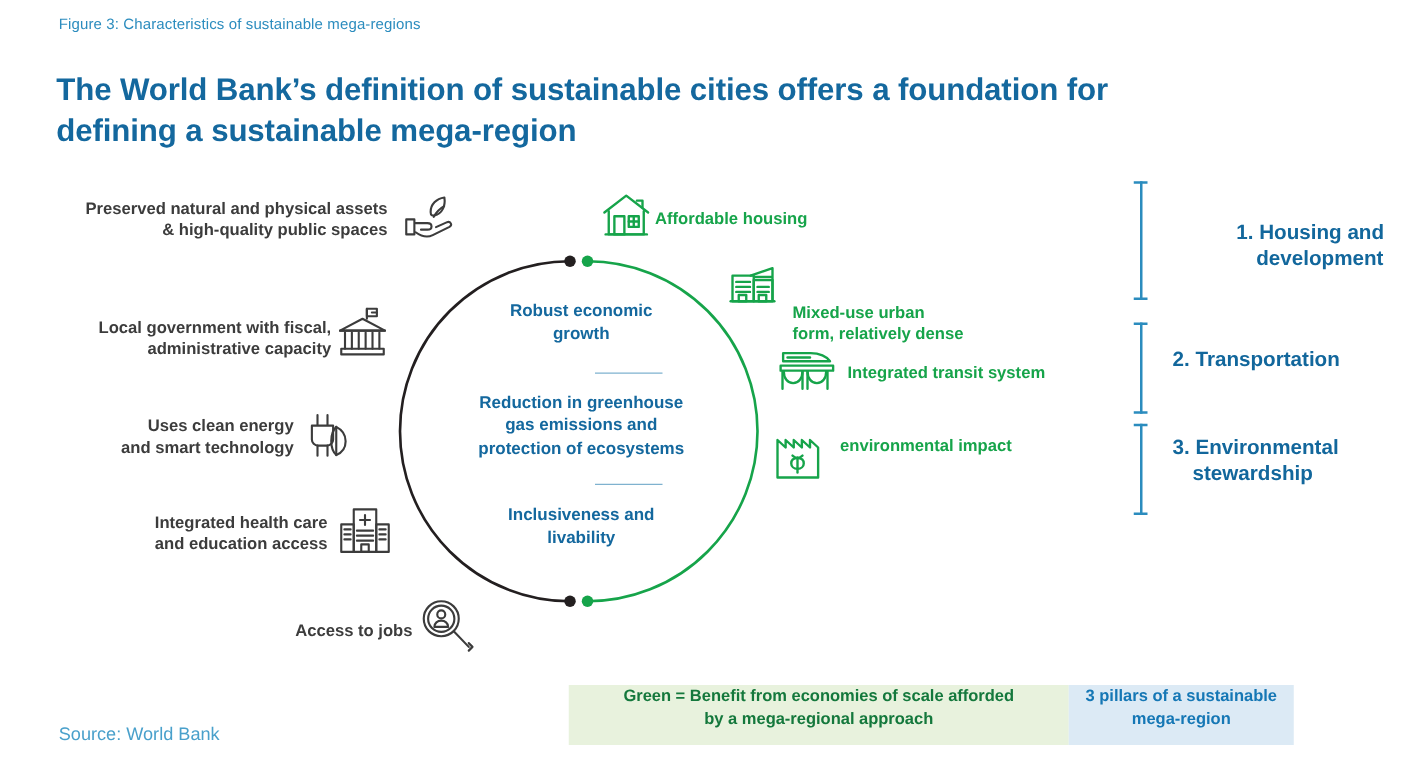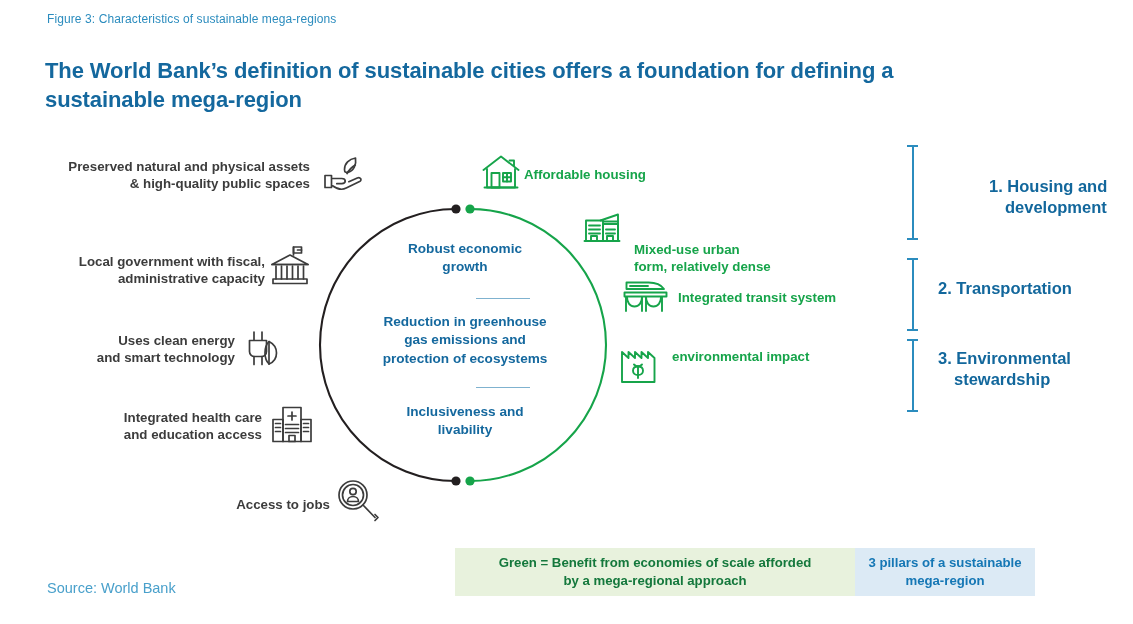--- a/index.html
+++ b/index.html
@@ -13,21 +13,21 @@
   }
   .stage{position:absolute;inset:0;}
 
   
   #figure-label{
     position:absolute;left:47px;top:12px;
     font-size:12px;font-weight:400;color:#2b8cbe;letter-spacing:.1px;
   }
   #headline{
     position:absolute;left:45px;top:56px;width:880px;
-    font-size:22px;font-weight:700;color:#14689e;line-height:1.32;
+    font-size:25px;font-weight:700;color:#14689e;line-height:1.32;
     letter-spacing:-.1px;
   }
 
   
   .lbl{position:absolute;font-weight:700;line-height:1.3;}
   .left-lbl{color:#3c3c3c;font-size:13.3px;text-align:right;}
   .right-lbl{color:#16a44a;font-size:13.3px;text-align:left;}
   .pillar-lbl{color:#12679c;font-size:16.5px;font-weight:700;line-height:1.28;}
 
   
@@ -47,21 +47,21 @@
   
   .bracket{position:absolute;width:11px;}
   .bracket .stem{position:absolute;left:5px;top:0;bottom:0;width:1.7px;background:#2b8cbe;}
   .bracket .cap{position:absolute;left:0;width:11px;height:1.7px;background:#2b8cbe;}
   .bracket .cap.top{top:0;}
   .bracket .cap.bot{bottom:0;}
 
   
   #legend{position:absolute;left:455px;top:548px;height:48px;display:flex;}
   .legend-cell{
-    display:flex;align-items:center;justify-content:center;
+    display:flex;justify-content:center;
     text-align:center;font-weight:700;font-size:13.2px;line-height:1.33;
     padding:0 10px;box-sizing:border-box;
   }
   #legend-green{width:400px;background:#e8f2dd;color:#14783c;}
   #legend-blue{width:180px;background:#dceaf5;color:#1577b5;}
 
   #source{
     position:absolute;left:47px;top:580px;
     font-size:14.5px;font-weight:400;color:#49a0cb;
   }

